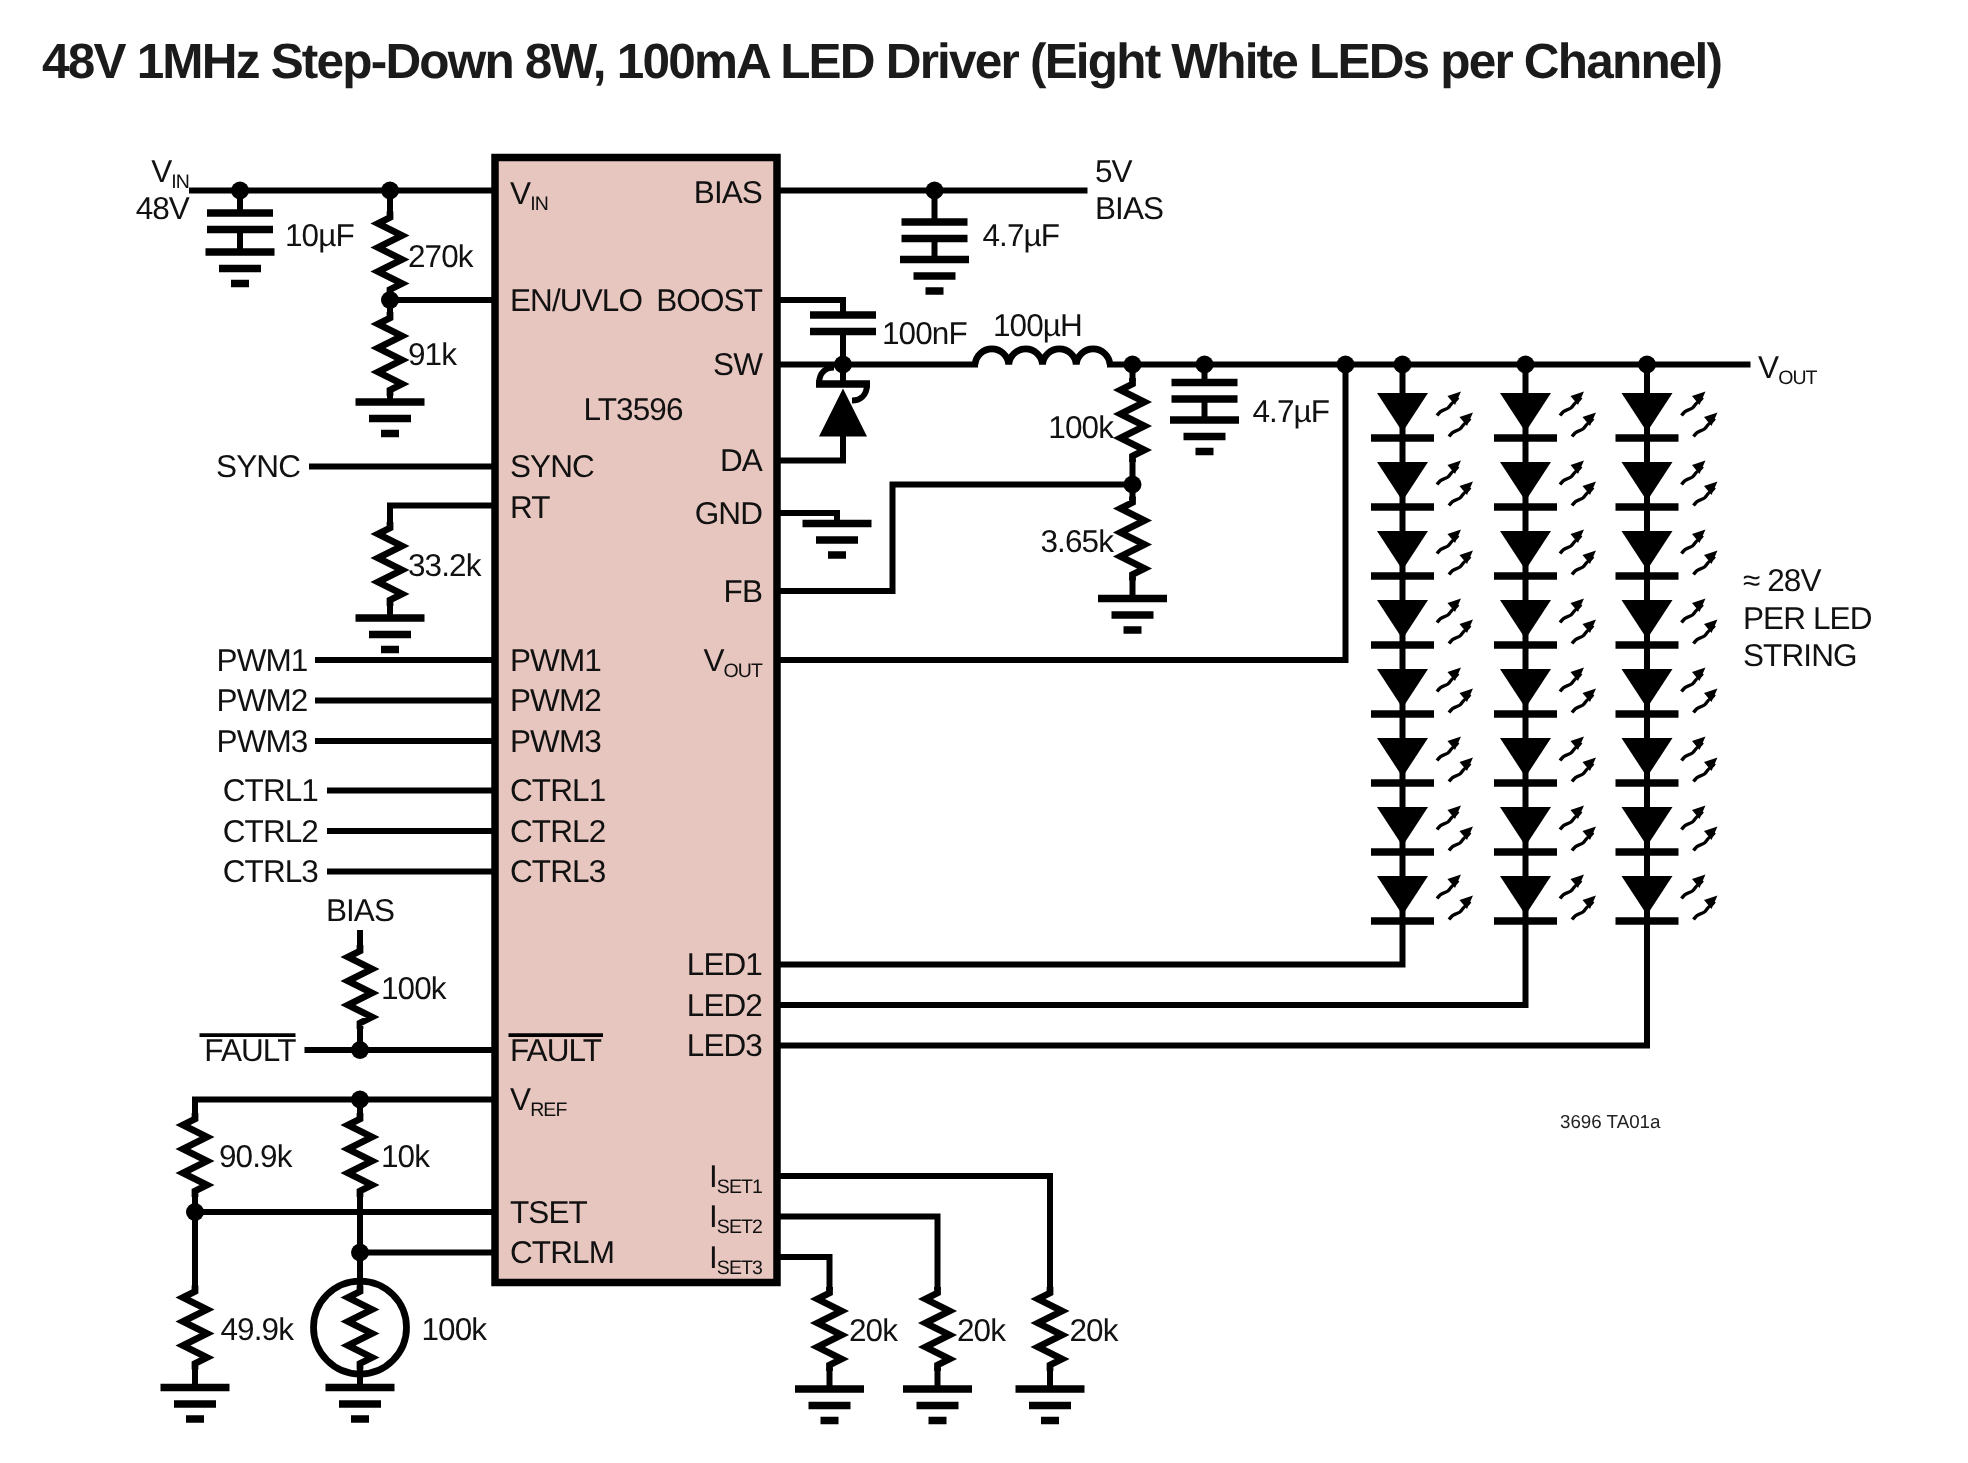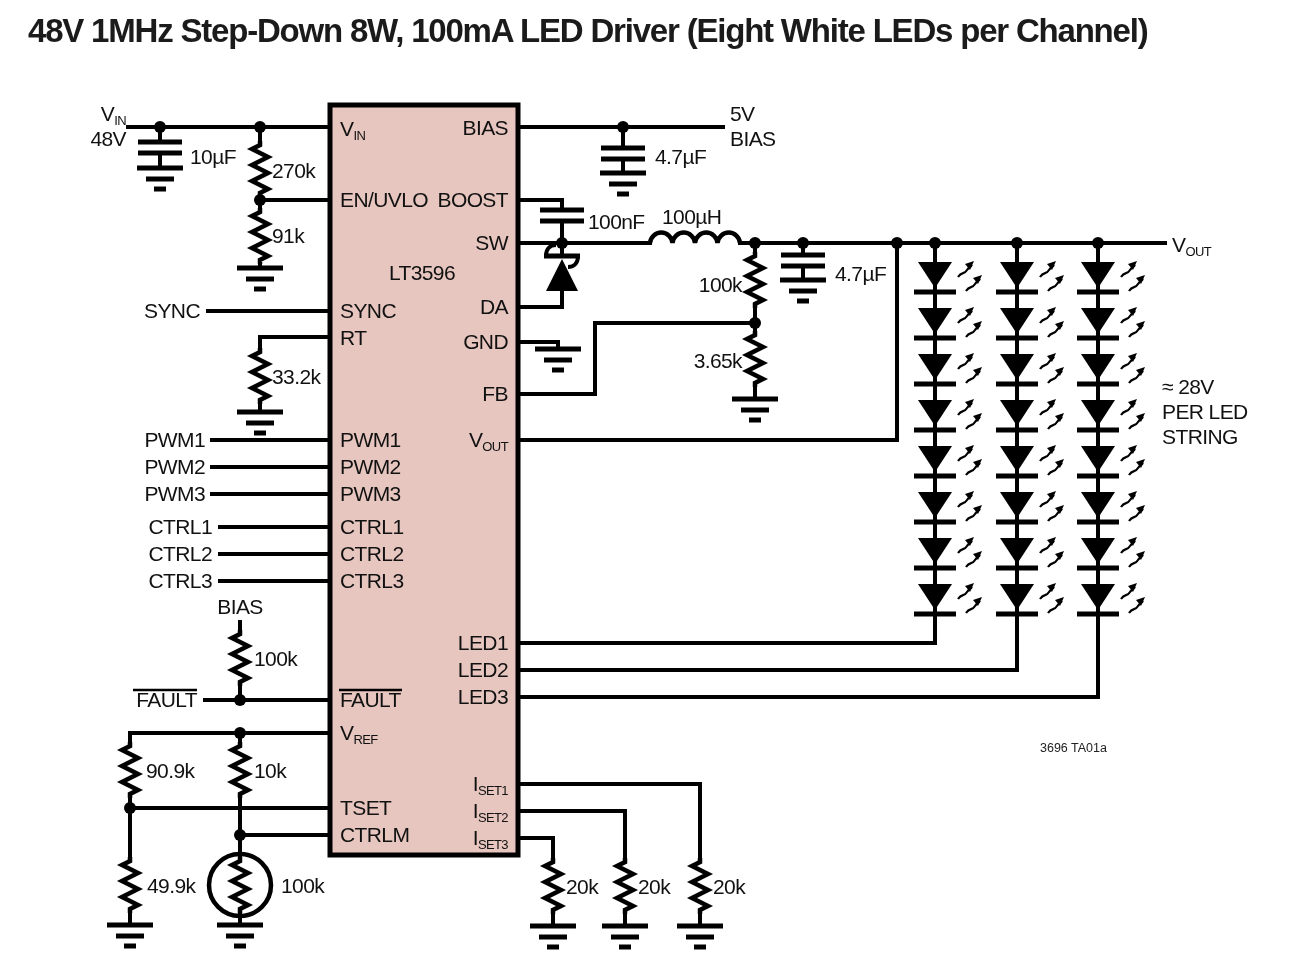--- a/index.html
+++ b/index.html
@@ -1,17 +1,17 @@
 <!DOCTYPE html>
 <html><head>
 <meta charset="utf-8">
 <style>
   html,body{margin:0;padding:0;background:#fff;}
   body{width:1312px;height:975px;position:relative;font-family:"Liberation Sans",sans-serif;}
-  .title{position:absolute;left:28px;top:12px;font-size:33px;font-weight:bold;
+  .title{position:absolute;left:28px;top:22px;font-size:33px;font-weight:bold;
          letter-spacing:-1.2px;color:#1b1b1b;white-space:nowrap;}
   svg{position:absolute;left:0;top:0;}
   svg text{font-family:"Liberation Sans",sans-serif;font-size:21px;fill:#111;letter-spacing:-0.6px;}
   svg text .sub{font-size:13px;}
   svg .tiny{font-size:12.5px;fill:#222;letter-spacing:0;}
   .wire{stroke:#000;stroke-width:4;fill:none;stroke-linecap:square;}
   .sym{stroke:#000;}
 </style>
 </head>
 <body>

